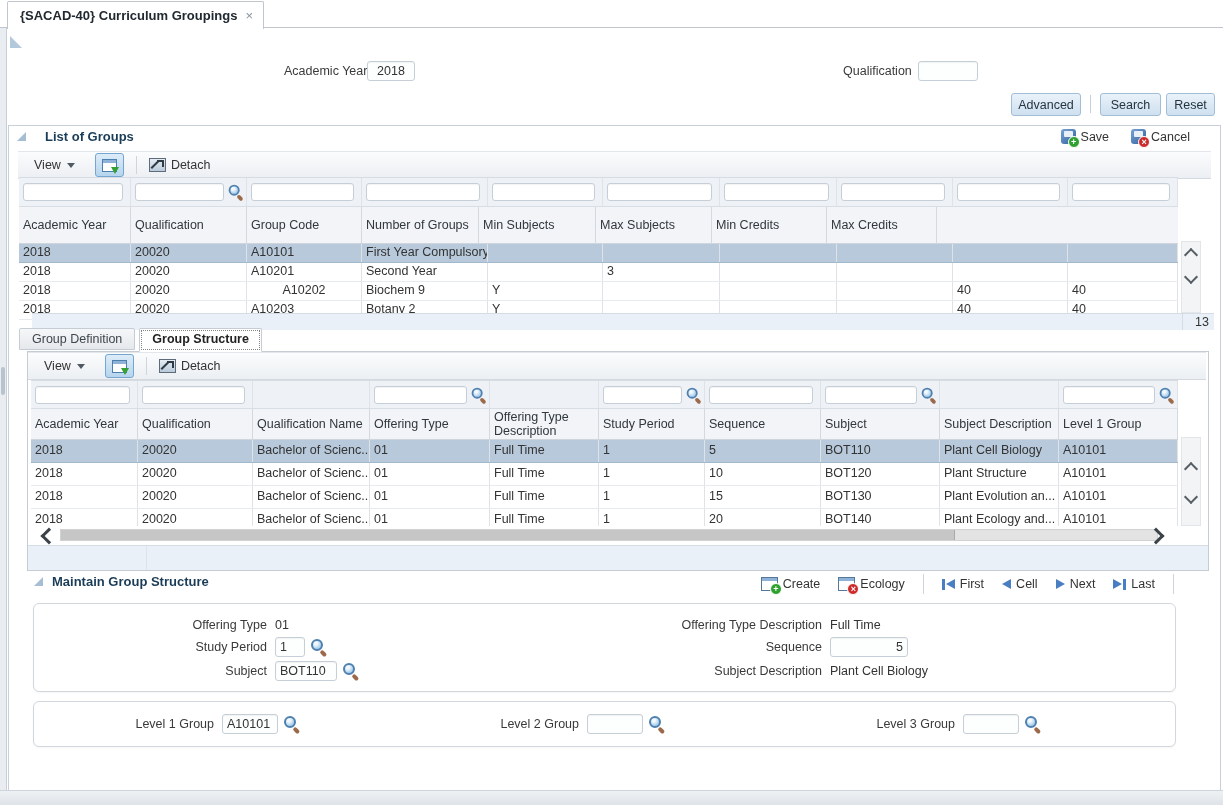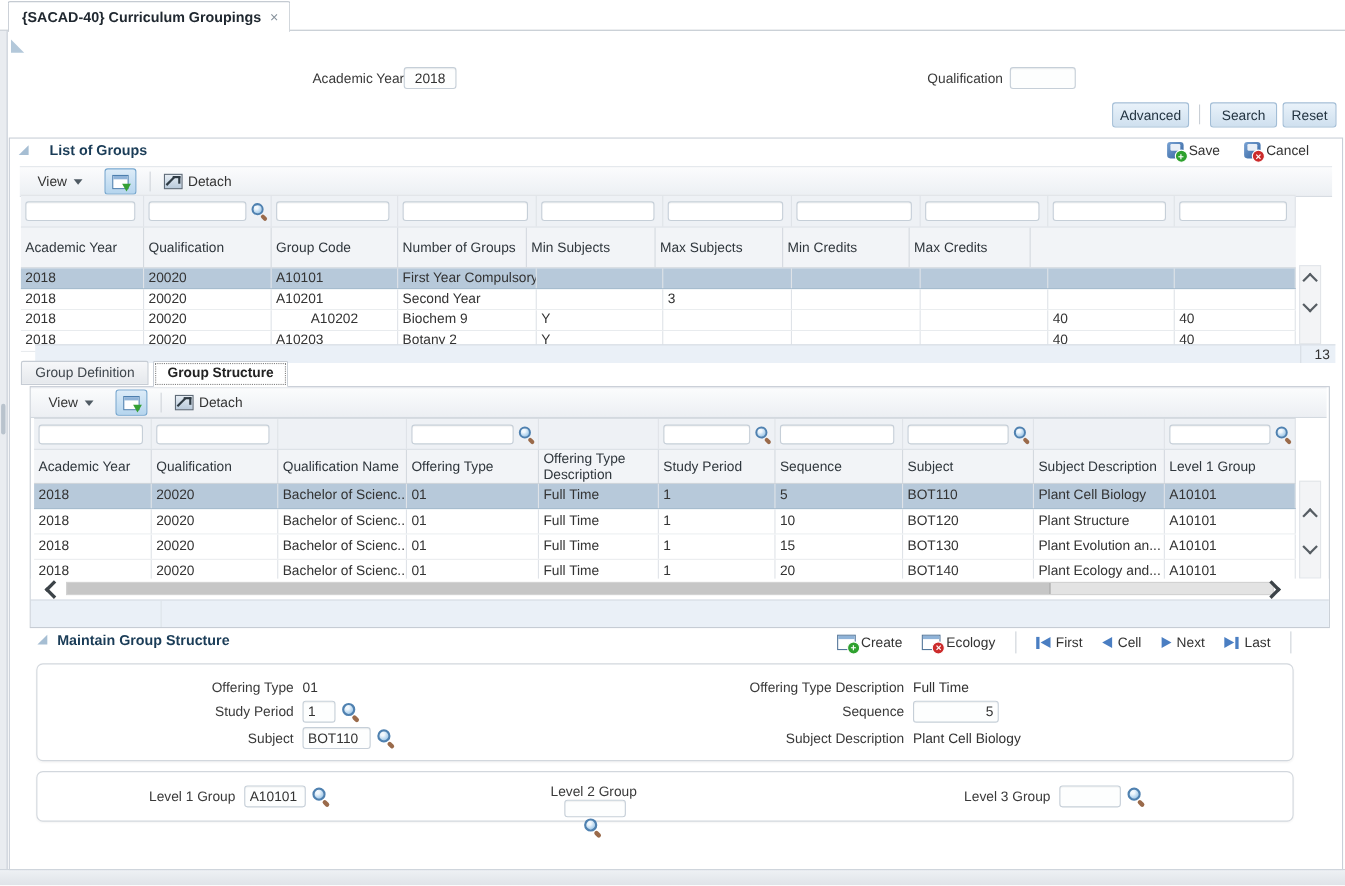--- a/index.html
+++ b/index.html
@@ -551,21 +551,21 @@
         <span class="val">Plant Cell Biology</span>
       </div>
     </div>
 
     <div class="round-box box2">
       <div class="f-row" style="left:95px;top:11px;">
         <span class="lab lab85">Level 1 Group</span>
         <input class="fld-input" style="width: 56px;" value="A10101">
         <span class="mag"></span>
       </div>
-      <div class="f-row" style="left:460px;top:11px;flex-direction:column;">
+      <div class="f-row" style="left:460px;top:11px;">
         <span class="lab lab85">Level 2 Group</span>
         <input class="fld-input" style="width: 56px;" value="">
         <span class="mag"></span>
       </div>
       <div class="f-row" style="left:836px;top:11px;">
         <span class="lab lab85">Level 3 Group</span>
         <input class="fld-input" style="width: 56px;" value="">
         <span class="mag"></span>
       </div>
     </div>

